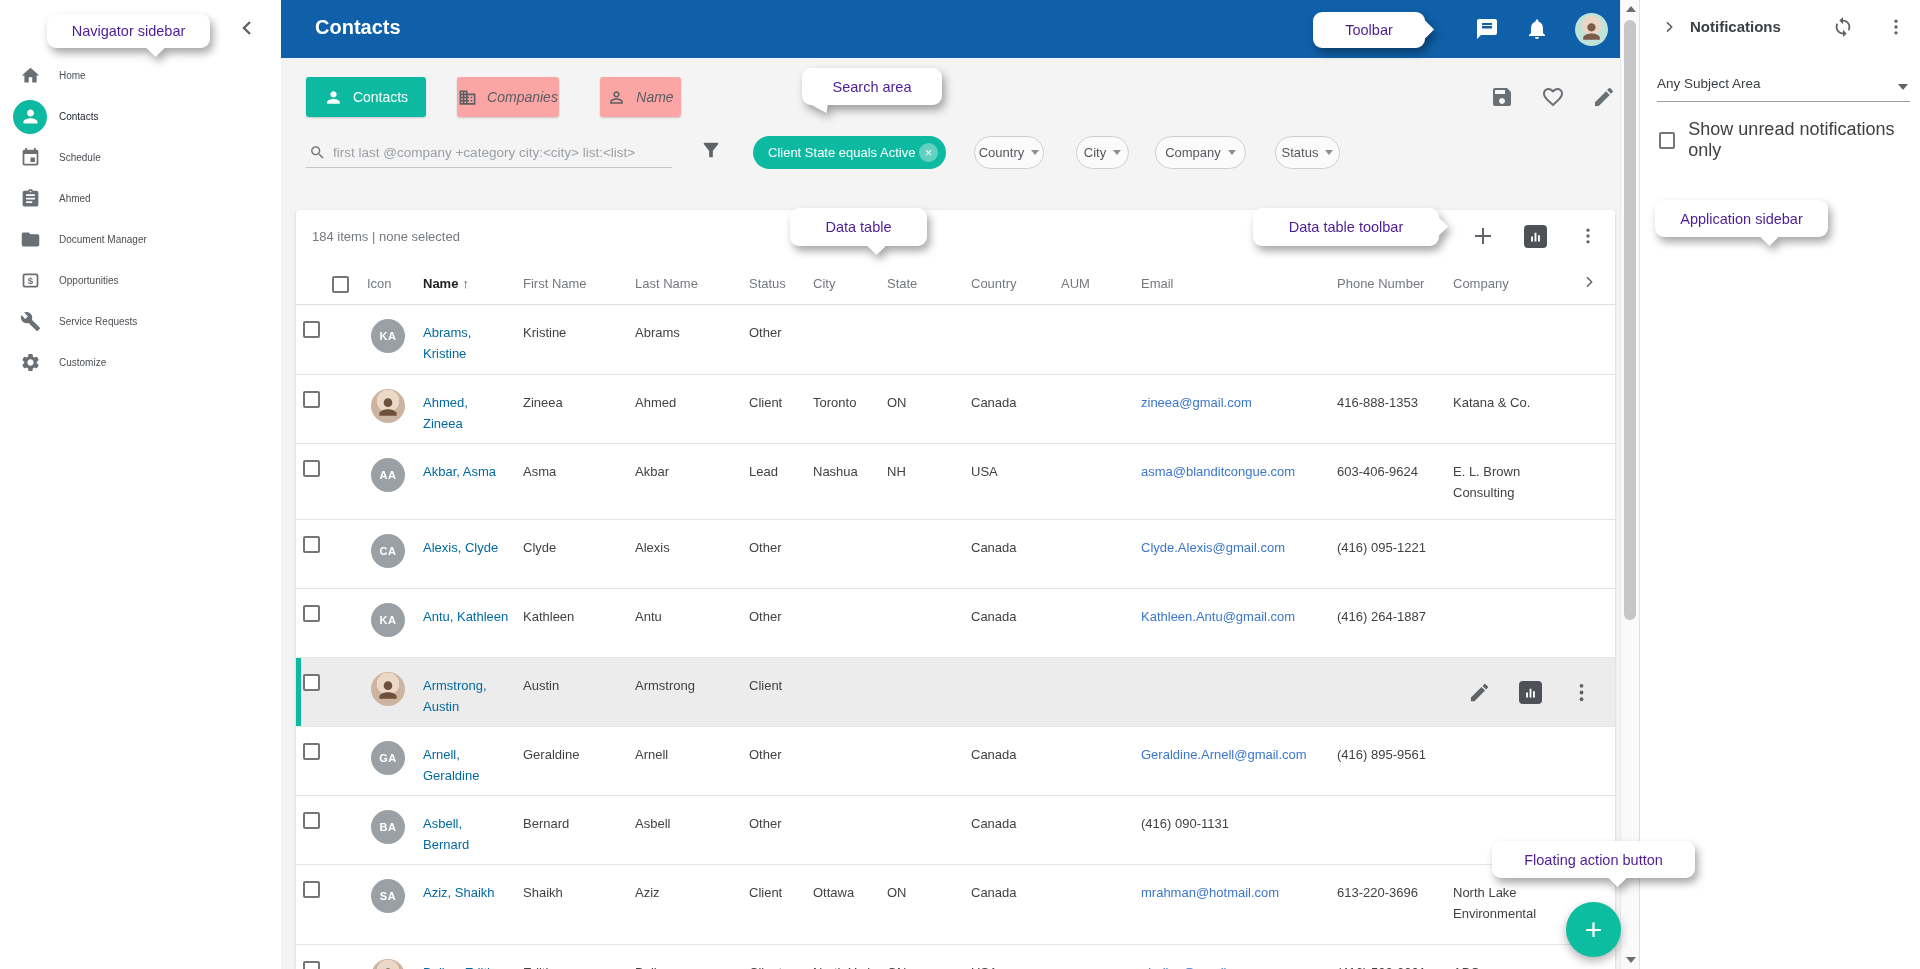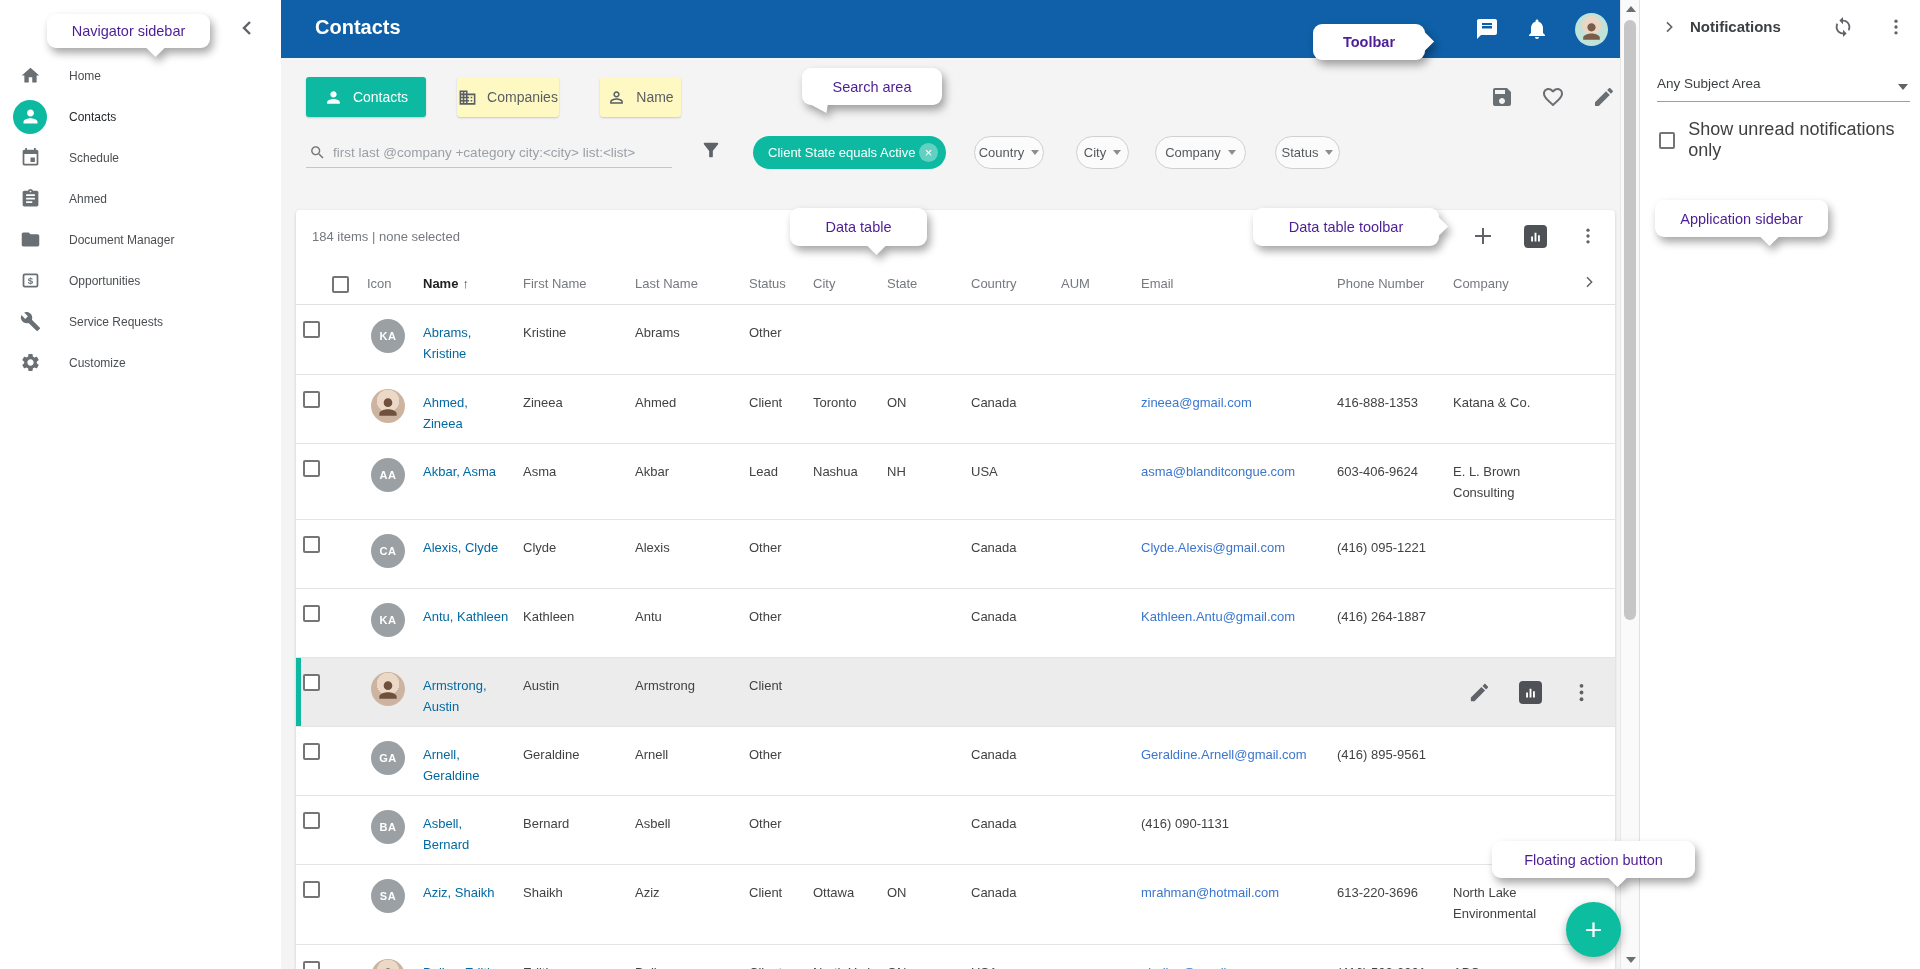--- a/index.html
+++ b/index.html
@@ -7,40 +7,40 @@
   body { font-family:"Liberation Sans", sans-serif; background:#fff; color:#424242; }
   .screen { position:relative; width:1920px; height:969px; overflow:hidden; background:#fff; }
 
   
   .nav-sidebar { position:absolute; left:0; top:0; width:281px; height:969px; background:#fff; z-index:2; }
   .nav-collapse { position:absolute; left:236px; top:16px; width:24px; height:24px; color:#5f6368; cursor:pointer; }
   .nav-items { position:absolute; left:0; top:55px; width:281px; }
   .nav-item { display:flex; align-items:center; height:41px; padding-left:13px; cursor:pointer; }
   .nav-icon { width:34px; height:34px; display:flex; align-items:center; justify-content:center; flex:0 0 34px; color:#6a6f74; }
   .nav-icon svg { width:21px; height:21px; }
-  .nav-item .label { margin-left:22px; font-size:12px; color:#4a4e52; }
+  .nav-item .label { margin-left:12px; font-size:10px; color:#4a4e52; }
   .nav-item.active .nav-icon { background:#0db9a0; border-radius:50%; color:#fff; }
   .nav-item.active .label { color:#24282c; font-weight:500; }
 
   
   .appbar { position:absolute; left:281px; top:0; width:1339px; height:58px; background:#0f60a8; z-index:1; }
   .appbar .title { position:absolute; left:34px; top:16px; color:#fff; font-size:20px; font-weight:700; }
   .appbar-icons { position:absolute; right:12px; top:0; height:58px; display:flex; align-items:center; gap:26px; }
   .appbar-icon { width:24px; height:24px; color:#fff; cursor:pointer; }
   .topbar-avatar { width:33px; height:33px; border-radius:50%; background:radial-gradient(circle at 50% 38%, #e9d6c4 0 36%, #bfe3d8 37%); overflow:hidden; position:relative; cursor:pointer; }
   .topbar-avatar svg { position:absolute; left:4px; top:6px; width:25px; height:25px; color:#7a5c48; }
 
   
   .content { position:absolute; left:281px; top:58px; width:1339px; height:911px; background:#f4f4f4; }
 
   
   .tab { position:absolute; top:77px; height:40px; border-radius:3px; display:flex; align-items:center; justify-content:center; gap:10px; font-size:14px; cursor:pointer; box-shadow:0 1px 2px rgba(0,0,0,.18); }
   .tab svg { width:19px; height:19px; }
   .tab.active { background:#0db9a0; color:#fff; }
-  .tab.inactive { background:#fef9c3; color:#5a5e62; }
+  .tab.inactive { background:#fca5a5; color:#5a5e62;font-style:italic; }
   .tab-contacts { left:306px; width:120px; }
   .tab-companies { left:457px; width:102px; }
   .tab-users { left:600px; width:81px; }
 
   
   .search-box { position:absolute; left:306px; top:137px; width:366px; height:31px; border-bottom:1px solid #c6c6c6; display:flex; align-items:center; }
   .search-box svg { width:17px; height:17px; color:#757575; margin:0 7px 0 3px; flex:0 0 17px; }
   .search-box input { border:0; outline:0; background:transparent; flex:1; font-size:13.5px; color:#424242; font-family:inherit; }
   .search-box input::placeholder { color:#9aa0a6; }
   .funnel { position:absolute; left:700px; top:139px; width:22px; height:24px; color:#5f6368; cursor:pointer; }
@@ -585,21 +585,21 @@
     <span class="caret"></span>
   </div>
   <div class="as-check-row">
     <span class="cb"></span>
     <span class="label">Show unread notifications only</span>
   </div>
 
   <div class="callout-wrap" style="left:47px; top:14px;">
     <div class="callout tail-b" style="width:163px; height:34px; --tx:62%;">Navigator sidebar</div>
   </div>
-  <div class="callout-wrap" style="left:1313px; top:24px;font-weight:bold;">
+  <div class="callout-wrap" style="left:1313px; top:12px;">
     <div class="callout tail-r" style="width:112px; height:36px;">Toolbar</div>
   </div>
   <div class="callout-wrap" style="left:802px; top:68px;">
     <div class="callout tail-bl" style="width:140px; height:37px;">Search area</div>
   </div>
   <div class="callout-wrap" style="left:790px; top:208px;">
     <div class="callout tail-b" style="width:137px; height:38px; --tx:58%;">Data table</div>
   </div>
   <div class="callout-wrap" style="left:1253px; top:208px;">
     <div class="callout tail-r" style="width:186px; height:38px;">Data table toolbar</div>

